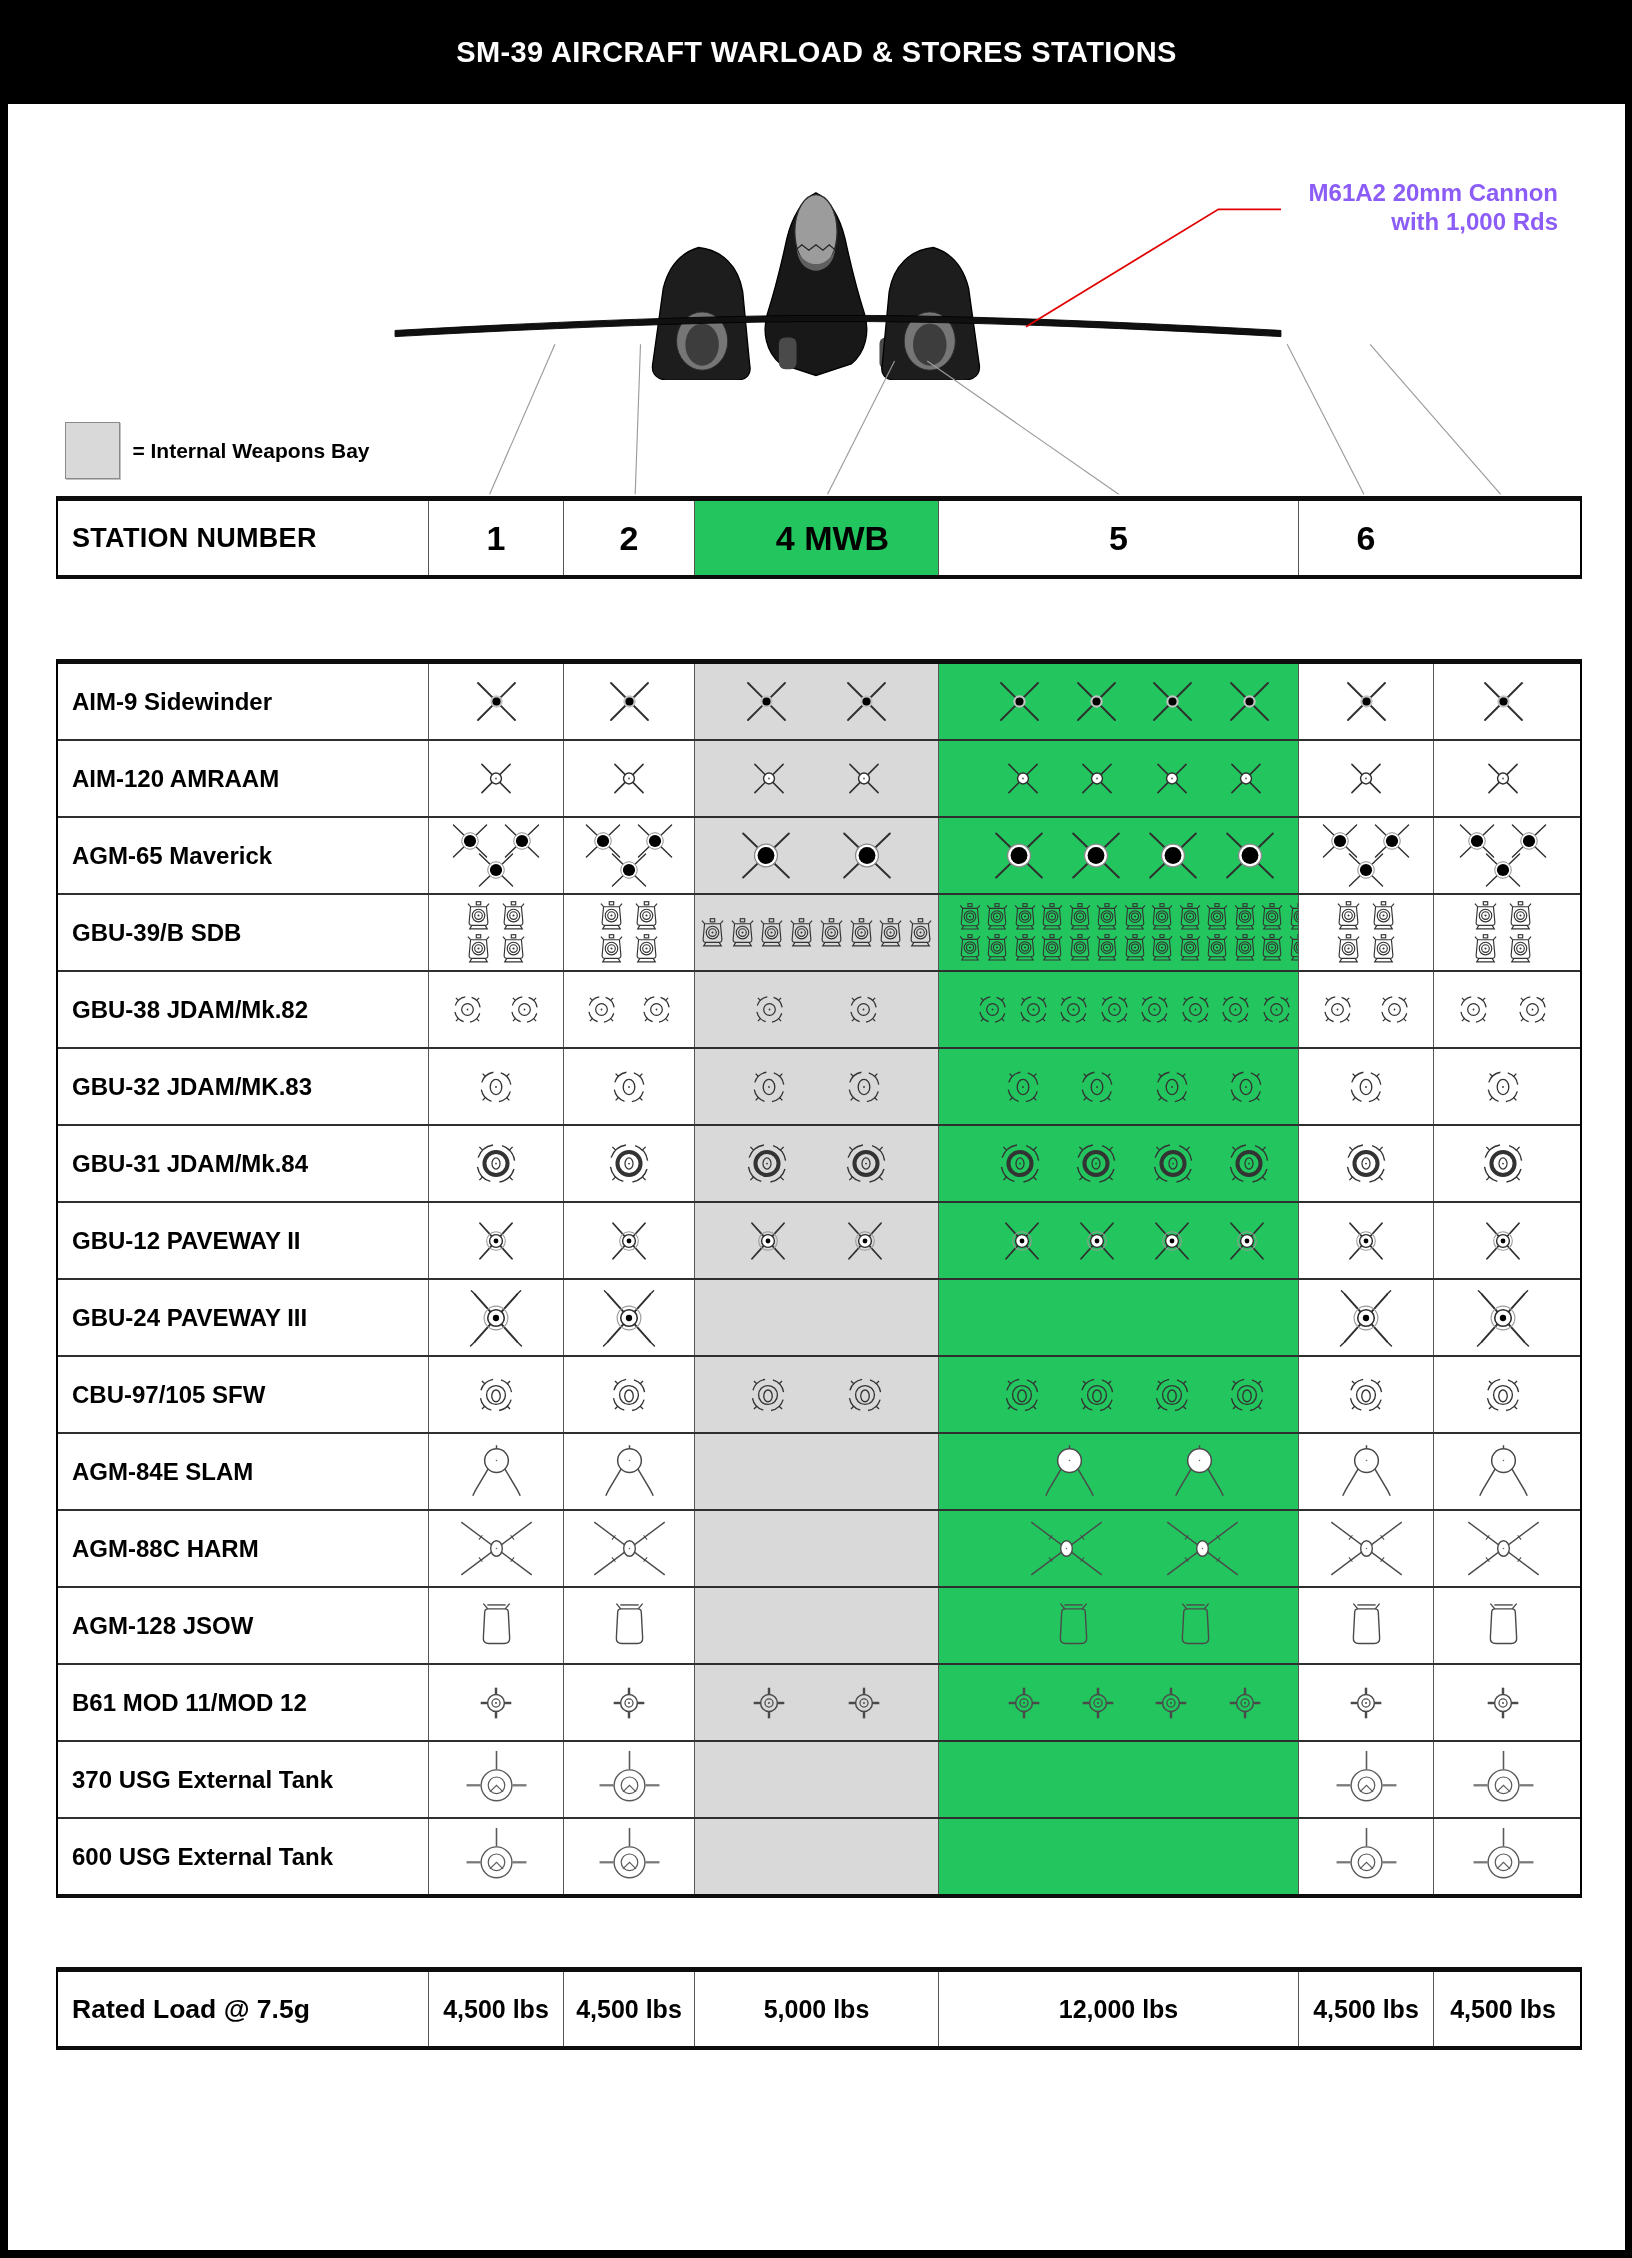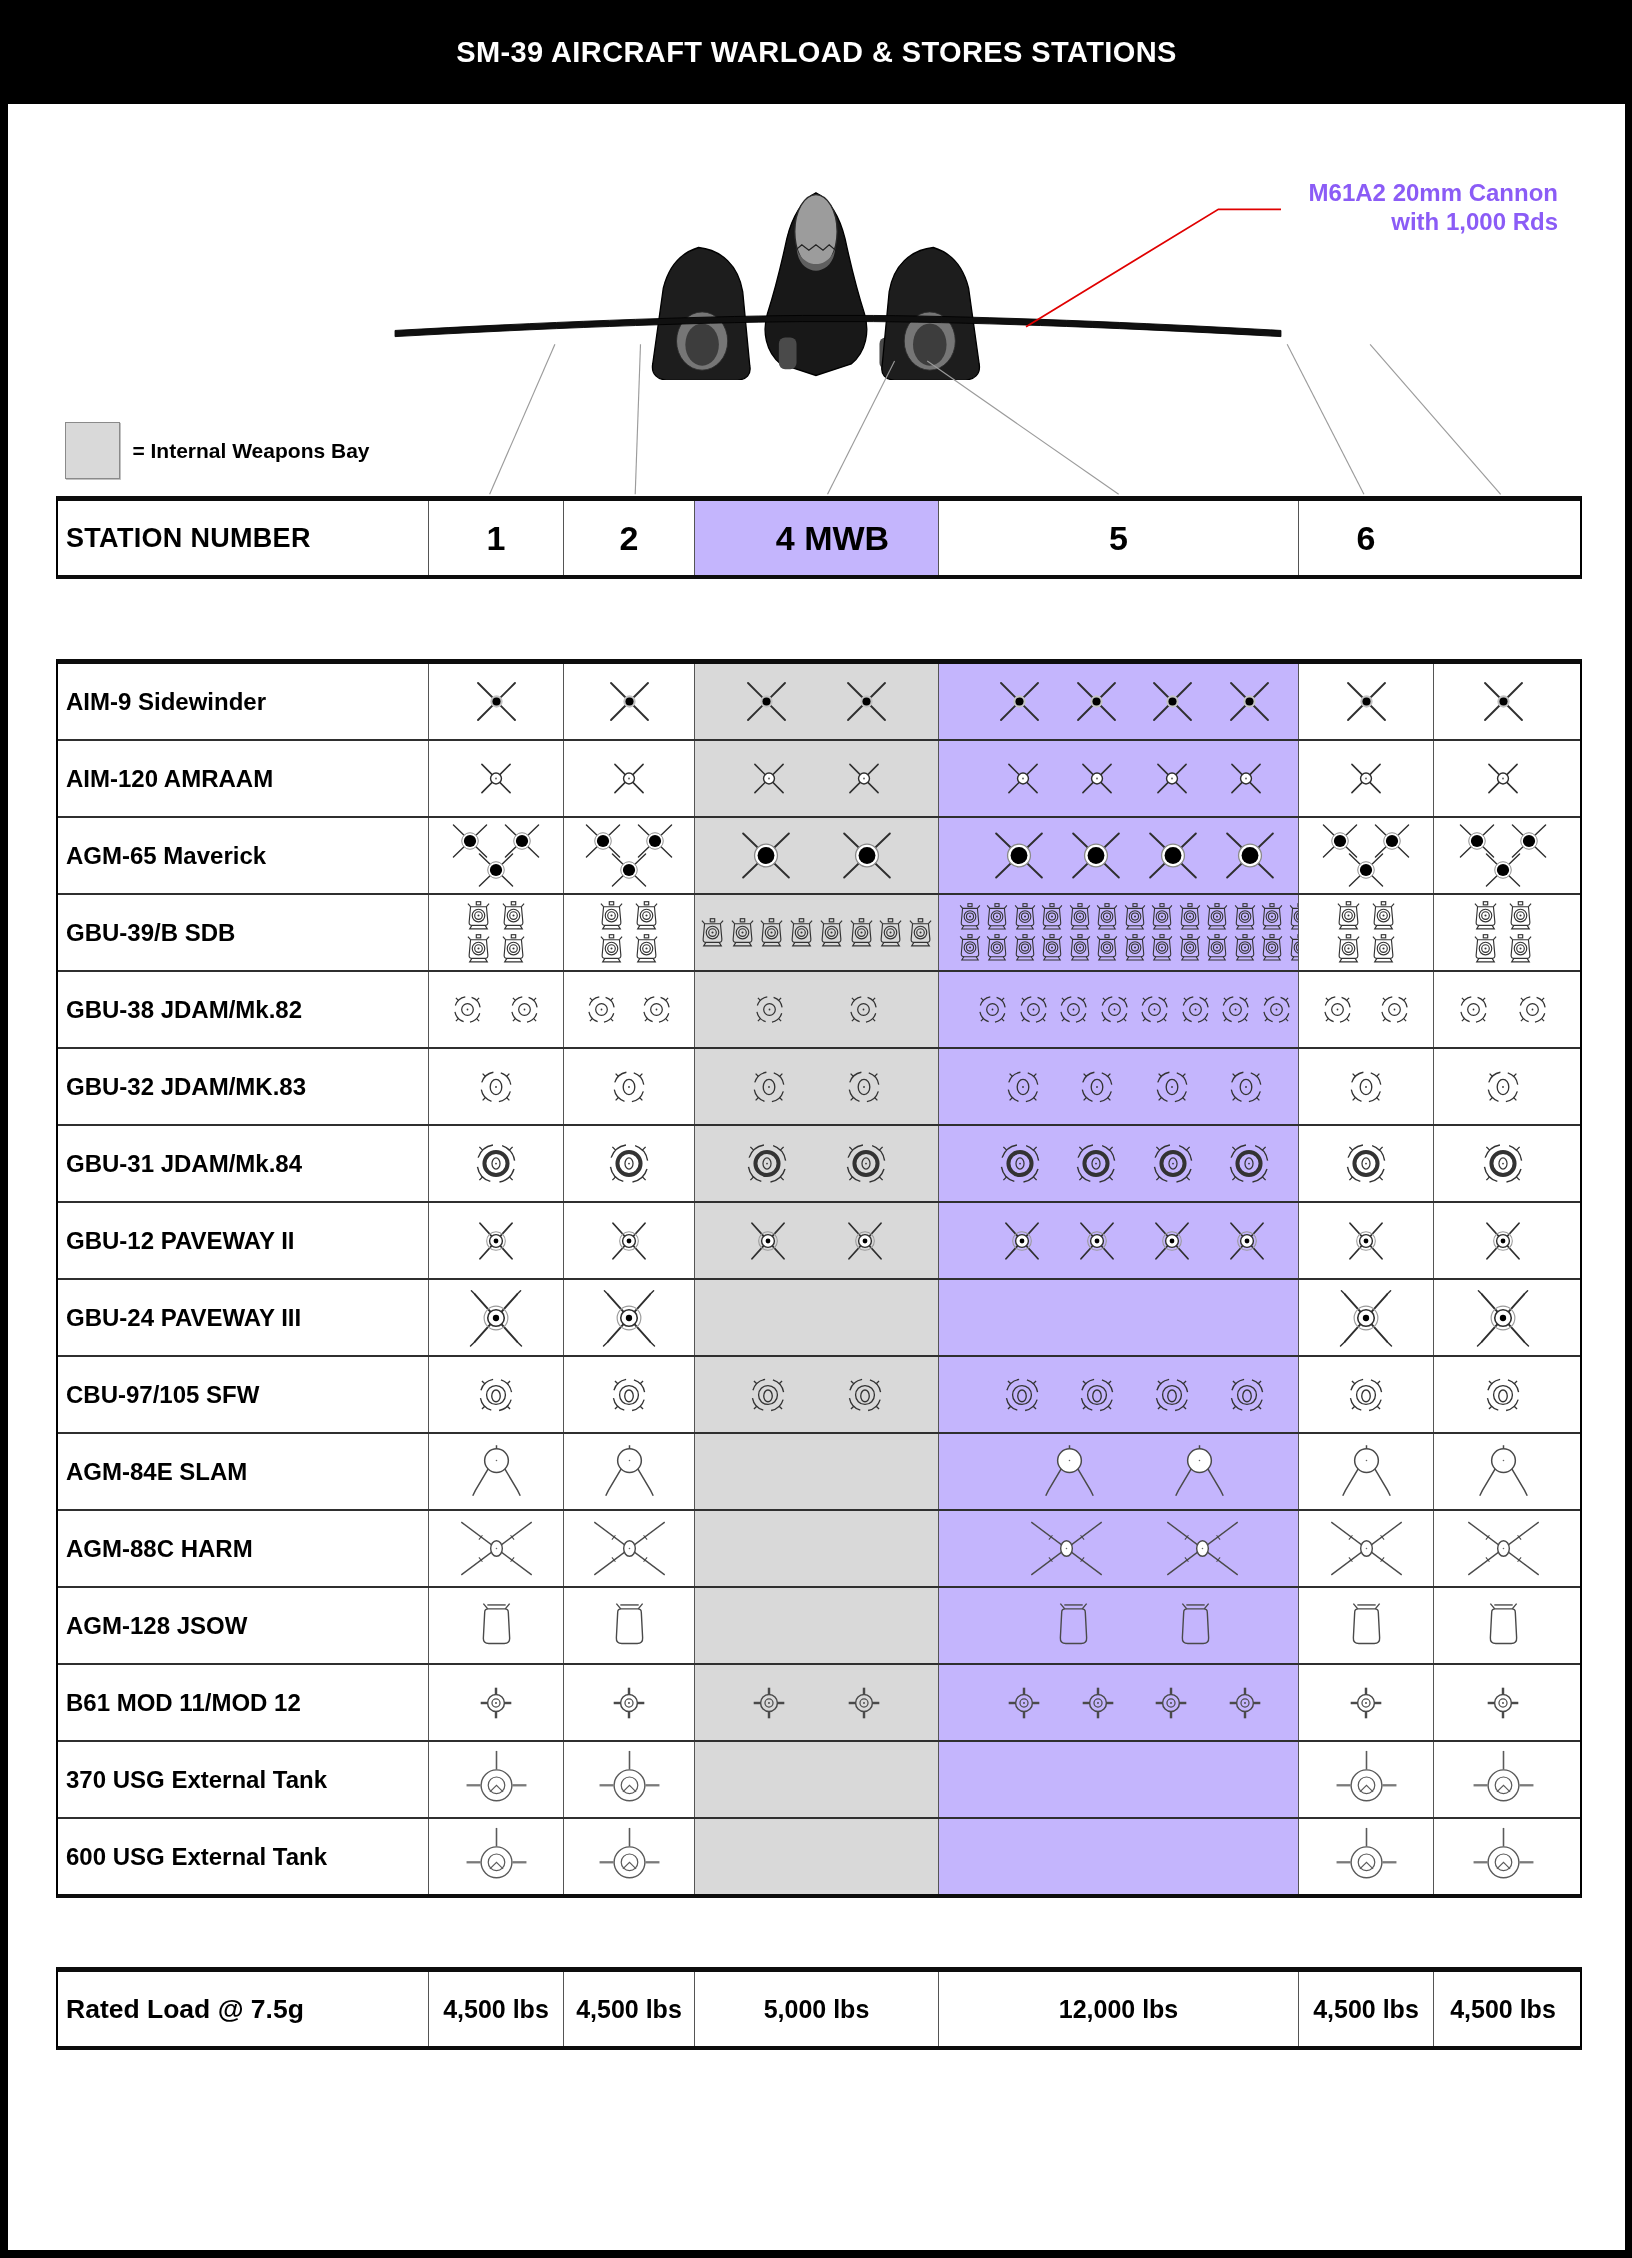--- a/index.html
+++ b/index.html
@@ -16,23 +16,23 @@
   .legend{position:absolute;left:65px;top:422px;display:flex;align-items:center;z-index:6;}
   .legend .swatch{width:53px;height:55px;background:#d9d9d9;border:1.3px solid #8a8a8a;
         box-shadow:0.9px 0.9px 0 #bbb;}
   .legend .lab{margin-left:12.4px;font-size:21px;font-weight:bold;color:#000;}
 
   .tbl{position:absolute;left:56px;width:1522px;background:#fff;z-index:10;
         border:2.6px solid #000;border-top:5.3px solid #0d0d0d;border-bottom:4.4px solid #0d0d0d;}
   .grid-row{display:grid;grid-template-columns:370px 135px 131px 244px 360px 135px 139px;}
   .cell{display:flex;align-items:center;justify-content:center;overflow:hidden;}
   .cell + .cell{border-left:1.6px solid #555;}
-  .label-cell{justify-content:flex-start;padding-left:8px;font-weight:bold;color:#000;}
+  .label-cell{justify-content:flex-start;padding-left:14px;font-weight:bold;color:#000;}
   .shade-fwb{background:#d9d9d9;}
-  .shade-mwb{background:#c4b5fd;padding-left:32px;}
+  .shade-mwb{background:#22c55e;padding-left:32px;}
 
   #stationTable{top:496px;}
   #stationTable .cell{height:74px;}
   #stationTable .label-cell{font-size:27px;letter-spacing:0.3px;}
   #stationTable .num{font-size:34px;font-weight:bold;}
 
   #matrixTable{top:659px;}
   #matrixTable .grid-row{border-top:2.2px solid #2f2f2f;}
   #matrixTable .grid-row:first-child{border-top:none;}
   #matrixTable .cell{height:75px;}

